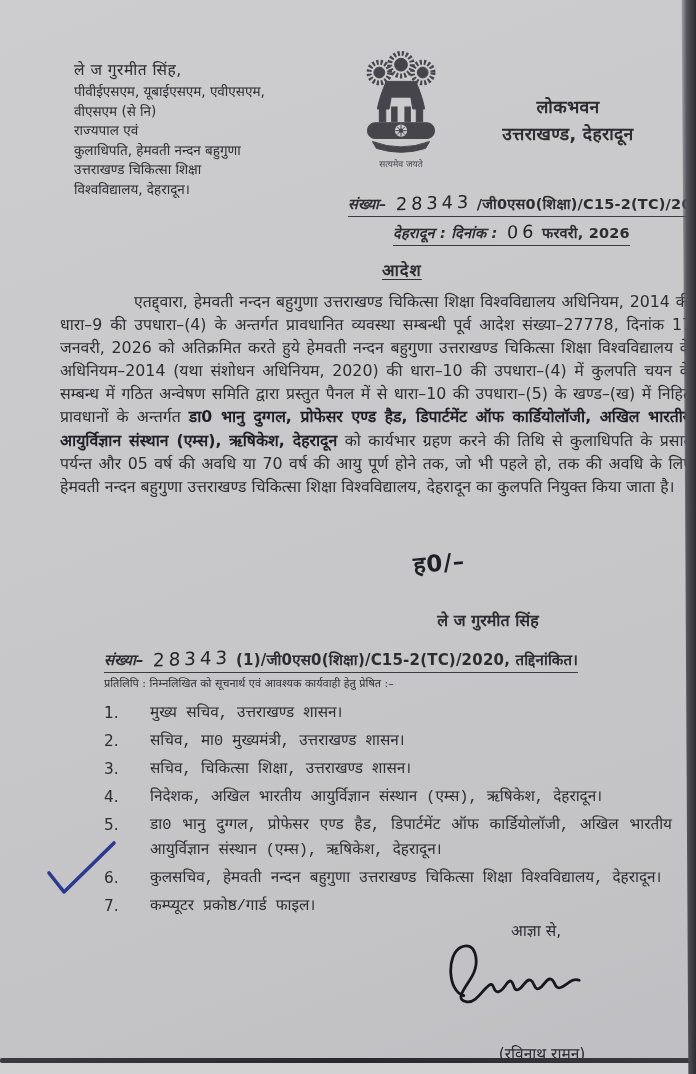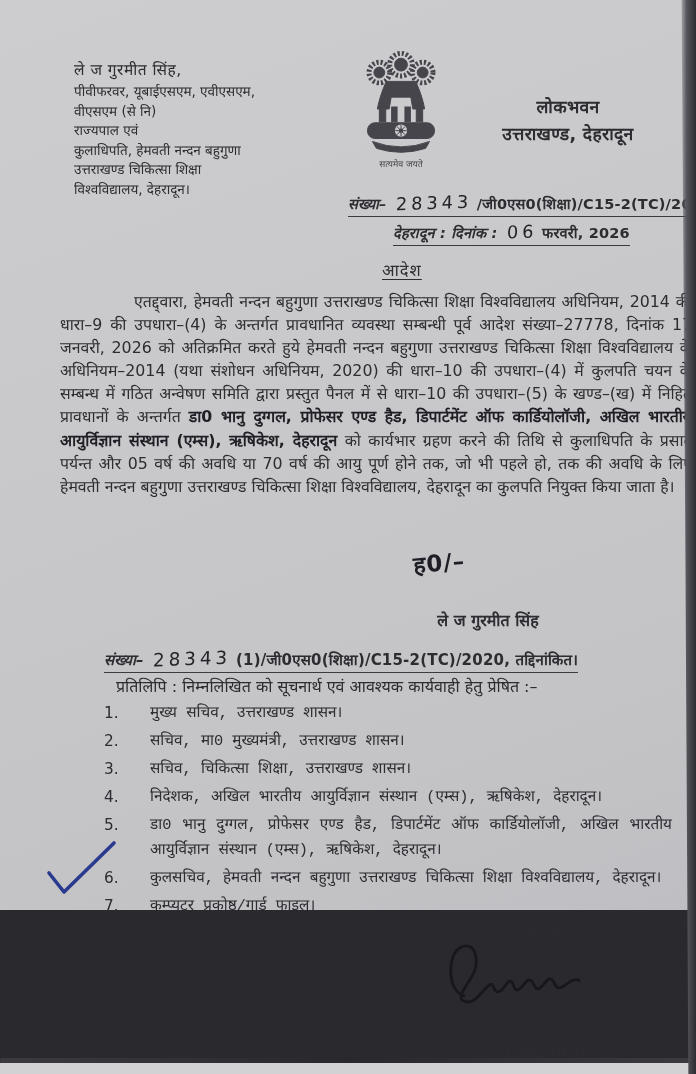--- a/index.html
+++ b/index.html
@@ -4,21 +4,21 @@
 <style>
   html,body{margin:0;padding:0;}
   body{
     width:696px;height:1074px;position:relative;overflow:hidden;
     background:#29292e;
     font-family:"DejaVu Sans",sans-serif;
     color:#2c2c31;
     -webkit-font-smoothing:antialiased;
   }
   .paper{
-    position:absolute;left:0;top:0;width:696px;height:910px;
+    position:absolute;left:0;top:0;width:696px;height:1074px;
     background:linear-gradient(160deg,#cdcdd0 0%,#c9c9cc 38%,#c4c4c7 78%,#bfbfc3 100%);
   }
   .photo-edge-right{
     position:absolute;right:0;top:0;width:17px;height:1074px;
     background:linear-gradient(90deg,rgba(60,60,66,0) 0%,#55555c 45%,#2c2c31 100%);
     clip-path:polygon(15% 0,100% 0,100% 100%,55% 100%,35% 45%);
   }
   .paper-edge-bottom{
     position:absolute;left:0;top:1058px;width:696px;height:5px;
     background:linear-gradient(90deg,#3a3a3f,#28282d 50%,#3a3a3f);
@@ -38,53 +38,53 @@
   }
   .ref1{left:348px;top:193px;}
   .ref2{left:104px;top:648px;font-size:15px;}
   .dateline{left:393px;top:222px;}
   .hw{
     display:inline-block;font-size:1.22em;font-weight:500;letter-spacing:4px;
     transform:rotate(-2deg) skewX(-4deg);margin:0 5px;color:#232329;
   }
   .refline .pre{margin-right:4px;font-style:italic;}
   .heading{
-    position:absolute;left:382px;top:258px;font-size:16.5px;font-weight:400;
+    position:absolute;left:382px;top:258px;font-size:16.5px;font-weight:700;
     text-decoration:underline;text-underline-offset:3px;letter-spacing:1px;
   }
   .para{
     position:absolute;left:60px;top:290px;width:632px;
     font-size:15.8px;line-height:23.1px;text-align:justify;text-indent:74px;
   }
   .para b{color:#1f1f25;}
   .sig-mark{
     position:absolute;left:413px;top:546px;font-size:23px;font-weight:600;
     transform:rotate(-5deg);color:#1e1e26;letter-spacing:1px;
   }
   .sig-block{position:absolute;left:393px;top:579px;width:190px;text-align:center;font-size:16px;line-height:23px;font-weight:600;margin-top:30px;}
-  .copy-intro{position:absolute;left:104px;top:675px;width:560px;font-size:16px;margin-left:12px;}
+  .copy-intro{position:absolute;left:104px;top:675px;width:560px;font-size:11px;}
   .copy-list{position:absolute;left:104px;top:701px;width:568px;font-size:15.3px;}
   .copy-item{display:flex;margin-bottom:3.4px;line-height:24.6px;}
   .copy-num{width:46px;flex:0 0 46px;}
   .copy-text{flex:1;text-align:justify;font-family:Liberation Mono, monospace;}
   .tick{position:absolute;left:42px;top:836px;width:78px;height:66px;}
   .by-order{position:absolute;left:511px;top:919px;font-size:15.5px;}
   .closing-sig{position:absolute;left:443px;top:936px;width:155px;height:70px;}
   .closing-block{position:absolute;left:452px;top:996px;width:180px;text-align:center;font-size:15.5px;line-height:23px;margin-top:47px;}
   .motto{font-size:9px;}
 </style>
 </head>
 <body>
 
 <div class="paper">
 
   <div class="sender">
     <div class="sender-name">ले ज गुरमीत सिंह,</div>
     <div>
-        <div class="sender-line">पीवीफरवर, यूबाईएसएम, एवीएसएम,</div>
+        <div class="sender-line">पीवीईएसएम, यूबाईएसएम, एवीएसएम,</div>
         <div class="sender-line">वीएसएम (से नि)</div>
         <div class="sender-line">राज्यपाल एवं</div>
         <div class="sender-line">कुलाधिपति, हेमवती नन्दन बहुगुणा</div>
         <div class="sender-line">उत्तराखण्ड चिकित्सा शिक्षा</div>
         <div class="sender-line">विश्वविद्यालय, देहरादून।</div>
       </div>
   </div>
 
   <div class="emblem">
     <svg viewBox="0 0 100 132" width="102" height="130">

